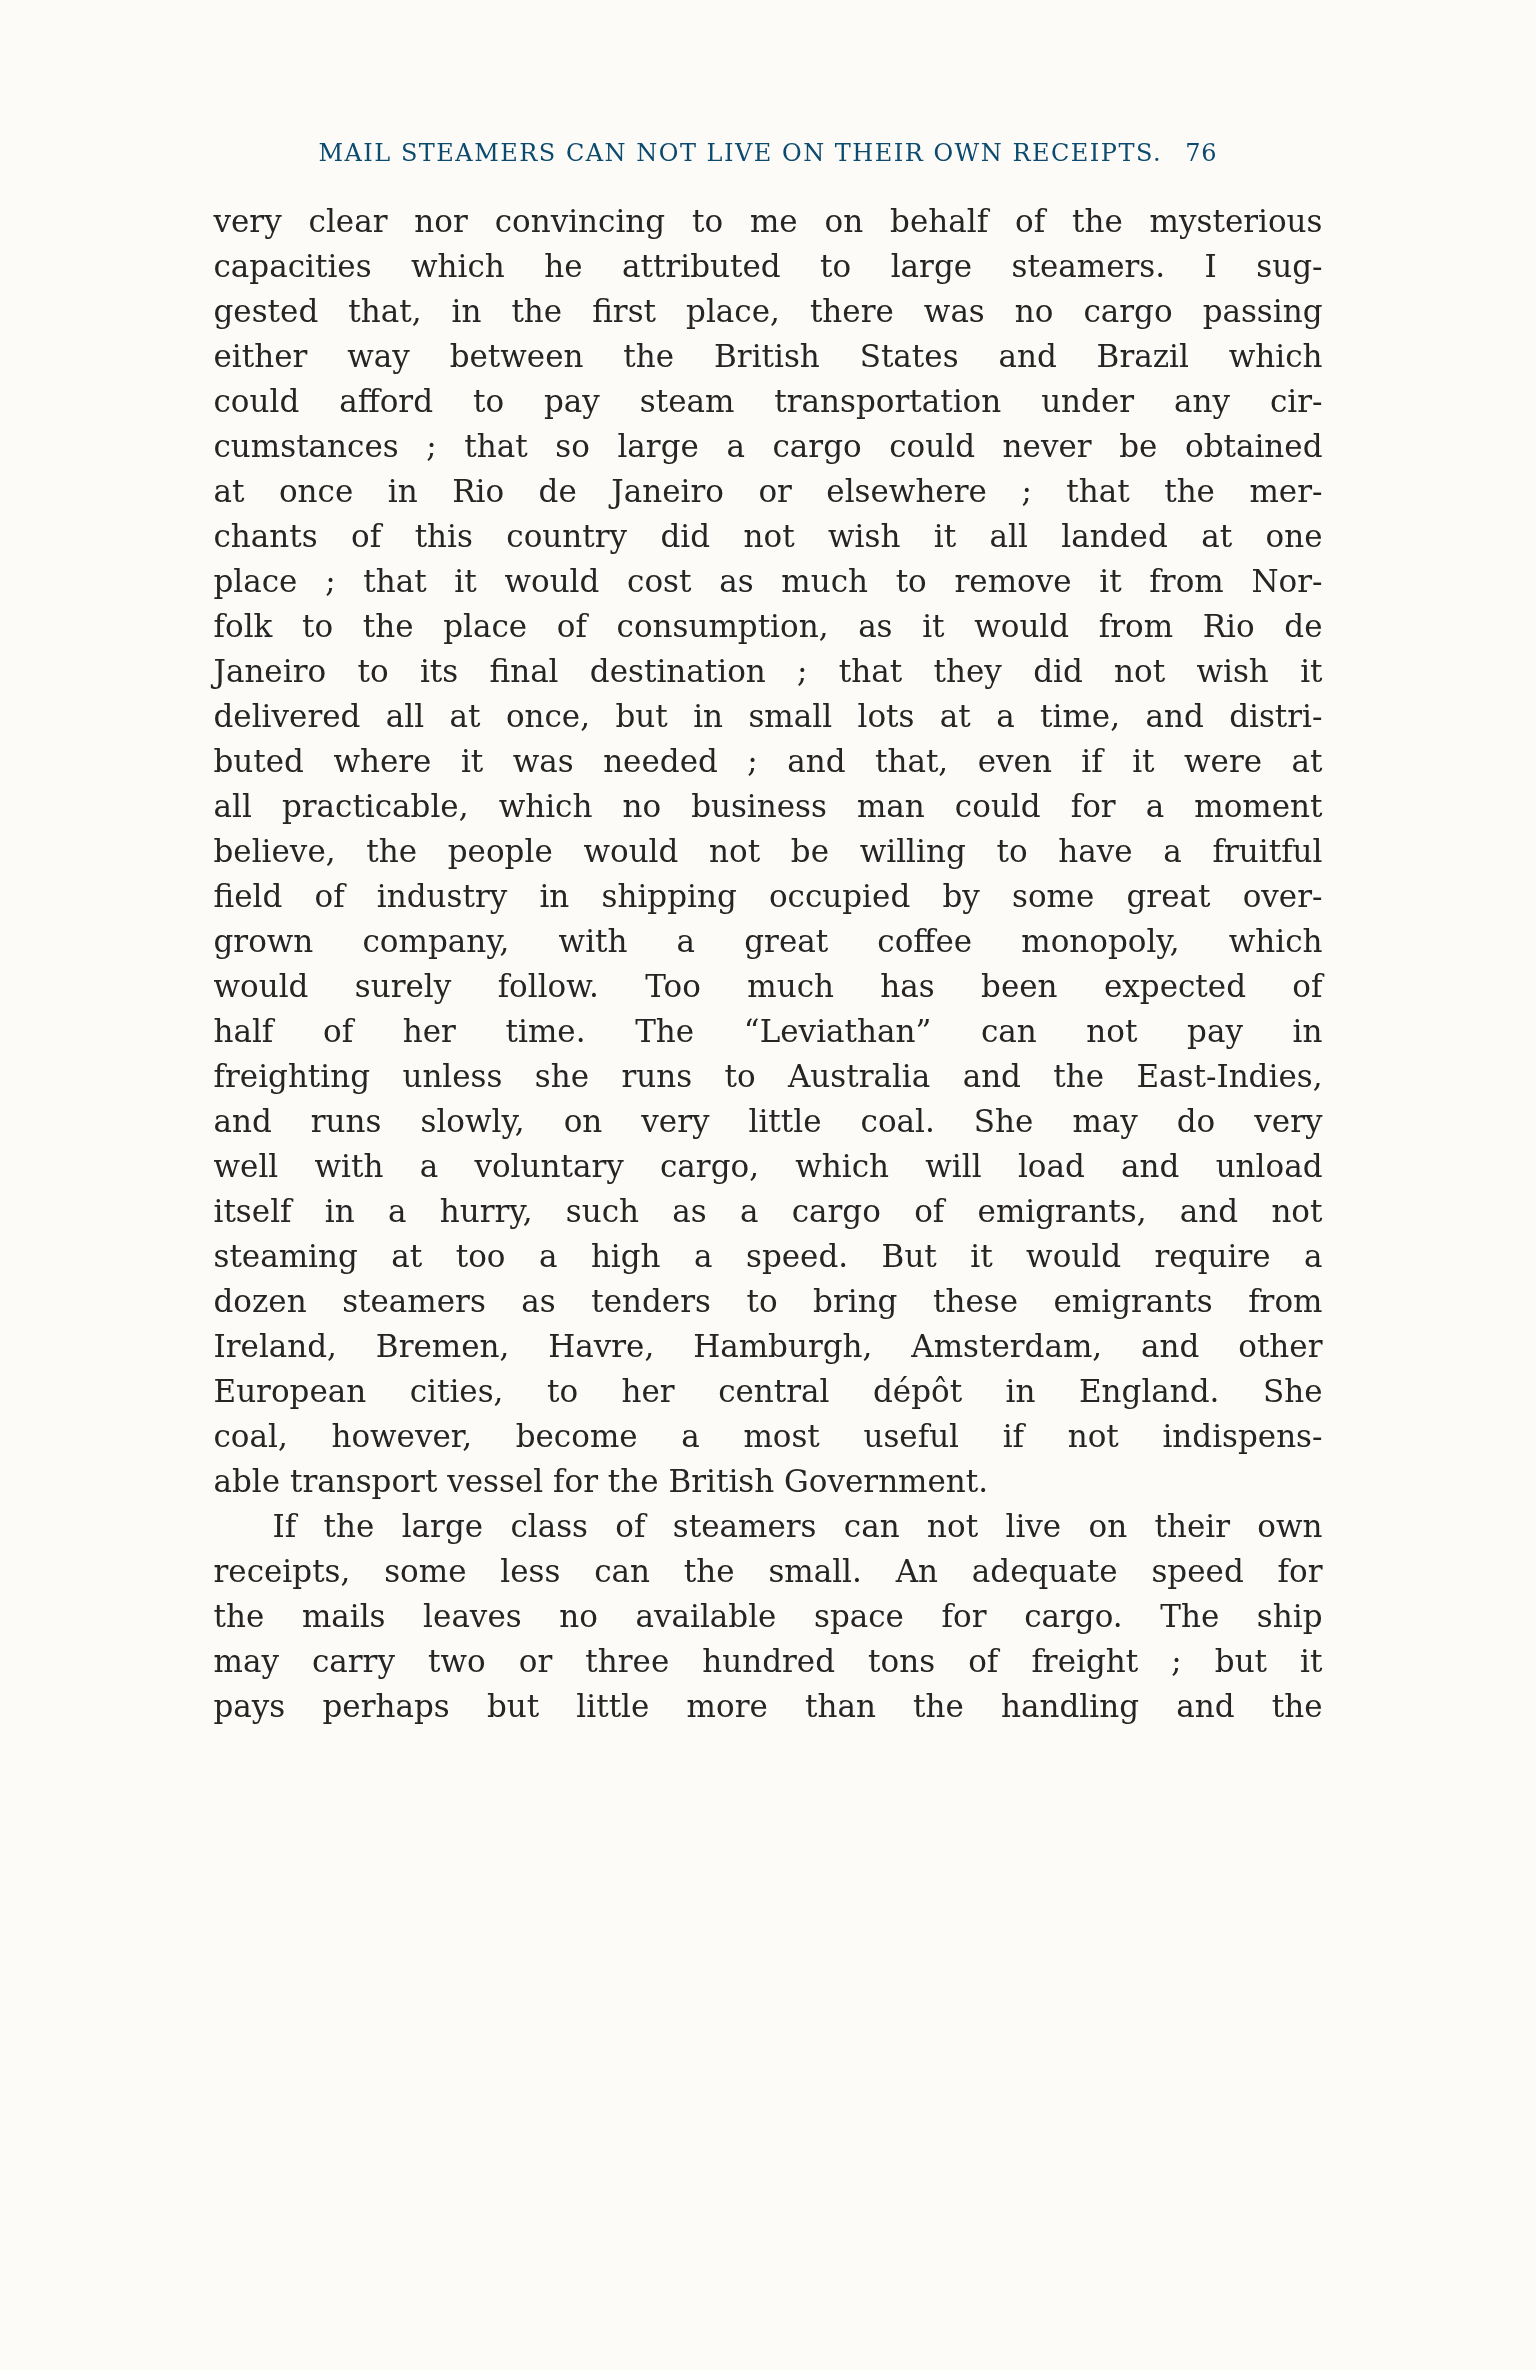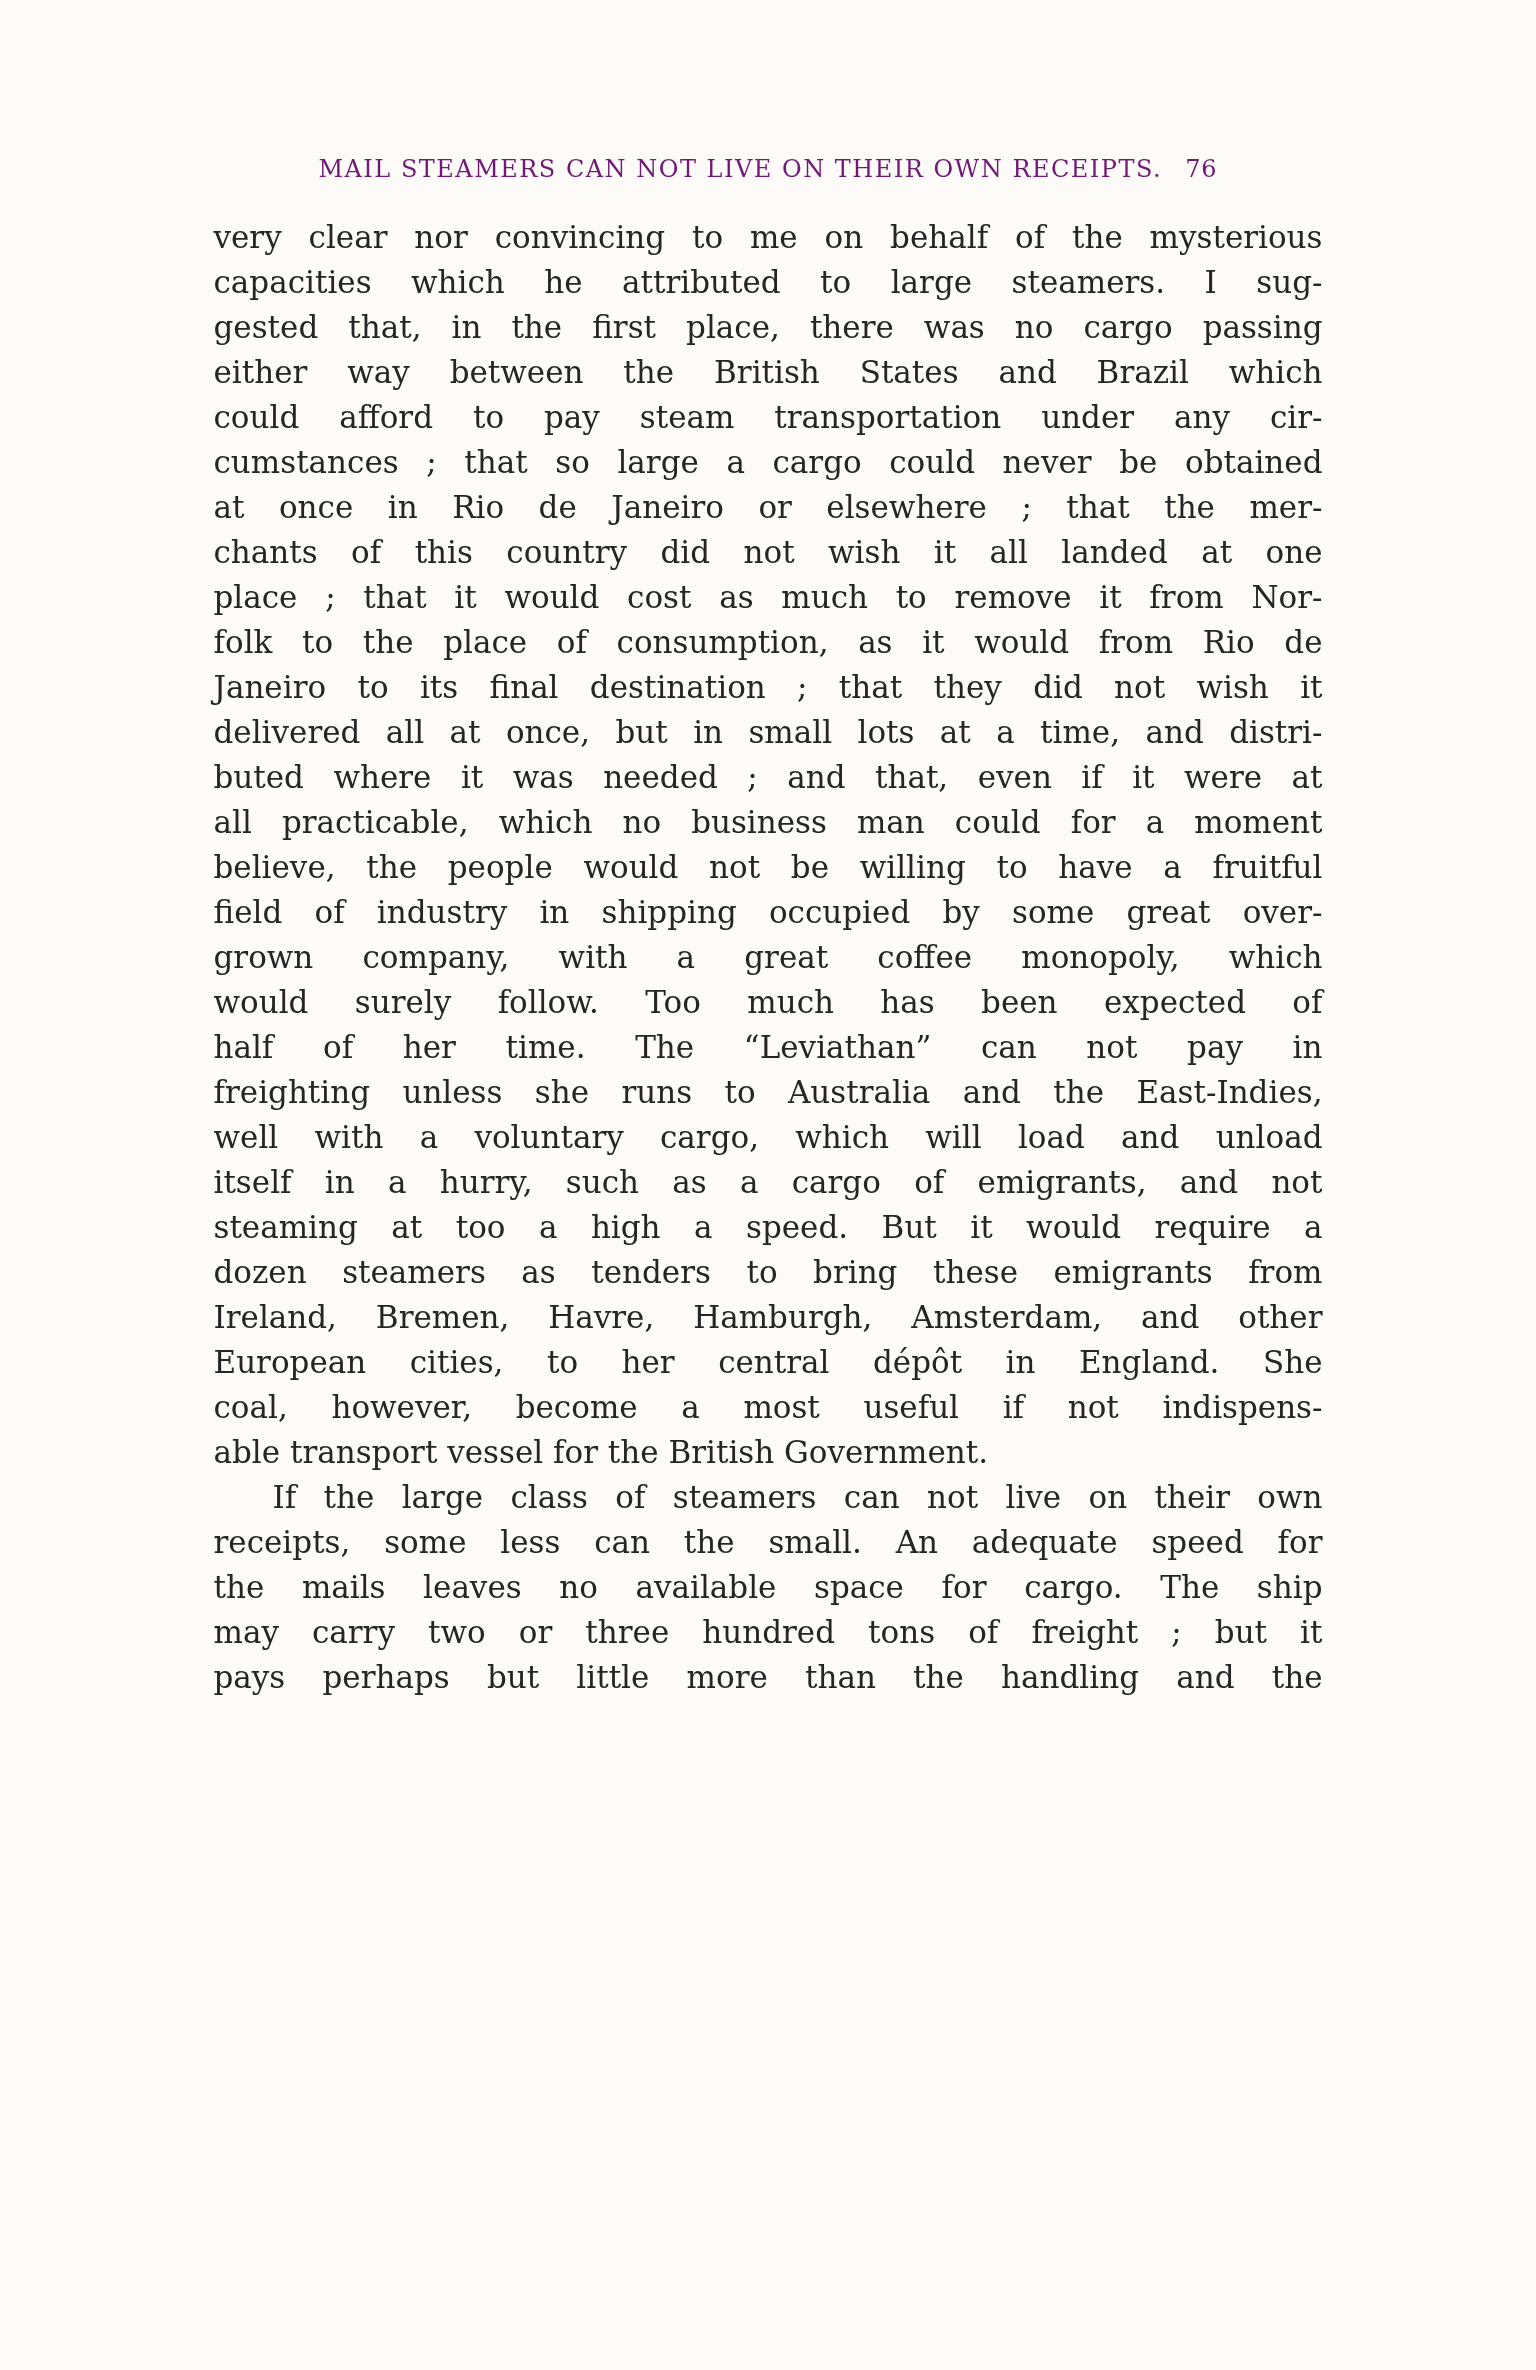--- a/index.html
+++ b/index.html
@@ -14,28 +14,28 @@
     margin: 0 auto;
     background: #fcfbf8;
     box-sizing: border-box;
     padding-top: 139px;
     font-family: "DejaVu Serif", "Liberation Serif", serif;
     color: #262525;
     overflow: hidden;
   }
   .header-row {
     width: 1109px;
-    margin: 16px auto 32px auto;
+    margin: 0 auto 32px auto;
     display: flex;
     justify-content: center;
     align-items: baseline;
     gap: 23px;
     font-size: 24px;
     letter-spacing: 1.5px;
-    color: #701a75;
+    color: #0c4a6e;
     white-space: nowrap;
   }
   .header-title { }
   .page-number { letter-spacing: 0.9px; }
   .body-block {
     width: 1109px;
     margin: 17px auto;
     font-size: 31px;
     line-height: 45px;
   }
@@ -75,20 +75,21 @@
         <div class="line">Janeiro to its final destination ; that they did not wish it</div>
         <div class="line">delivered all at once, but in small lots at a time, and distri-</div>
         <div class="line">buted where it was needed ; and that, even if it were at</div>
         <div class="line">all practicable, which no business man could for a moment</div>
         <div class="line">believe, the people would not be willing to have a fruitful</div>
         <div class="line">field of industry in shipping occupied by some great over-</div>
         <div class="line">grown company, with a great coffee monopoly, which</div>
         <div class="line">would surely follow. Too much has been expected of</div>
         <div class="line">half of her time. The “Leviathan” can not pay in</div>
         <div class="line">freighting unless she runs to Australia and the East-Indies,</div>
+        <div class="line">and runs slowly, on very little coal. She may do very</div>
         <div class="line">well with a voluntary cargo, which will load and unload</div>
         <div class="line">itself in a hurry, such as a cargo of emigrants, and not</div>
         <div class="line">steaming at too a high a speed. But it would require a</div>
         <div class="line">dozen steamers as tenders to bring these emigrants from</div>
         <div class="line">Ireland, Bremen, Havre, Hamburgh, Amsterdam, and other</div>
         <div class="line">European cities, to her central dépôt in England. She</div>
         <div class="line">coal, however, become a most useful if not indispens-</div>
         <div class="line no-justify">able transport vessel for the British Government.</div>
       </div>
       <div class="paragraph">

